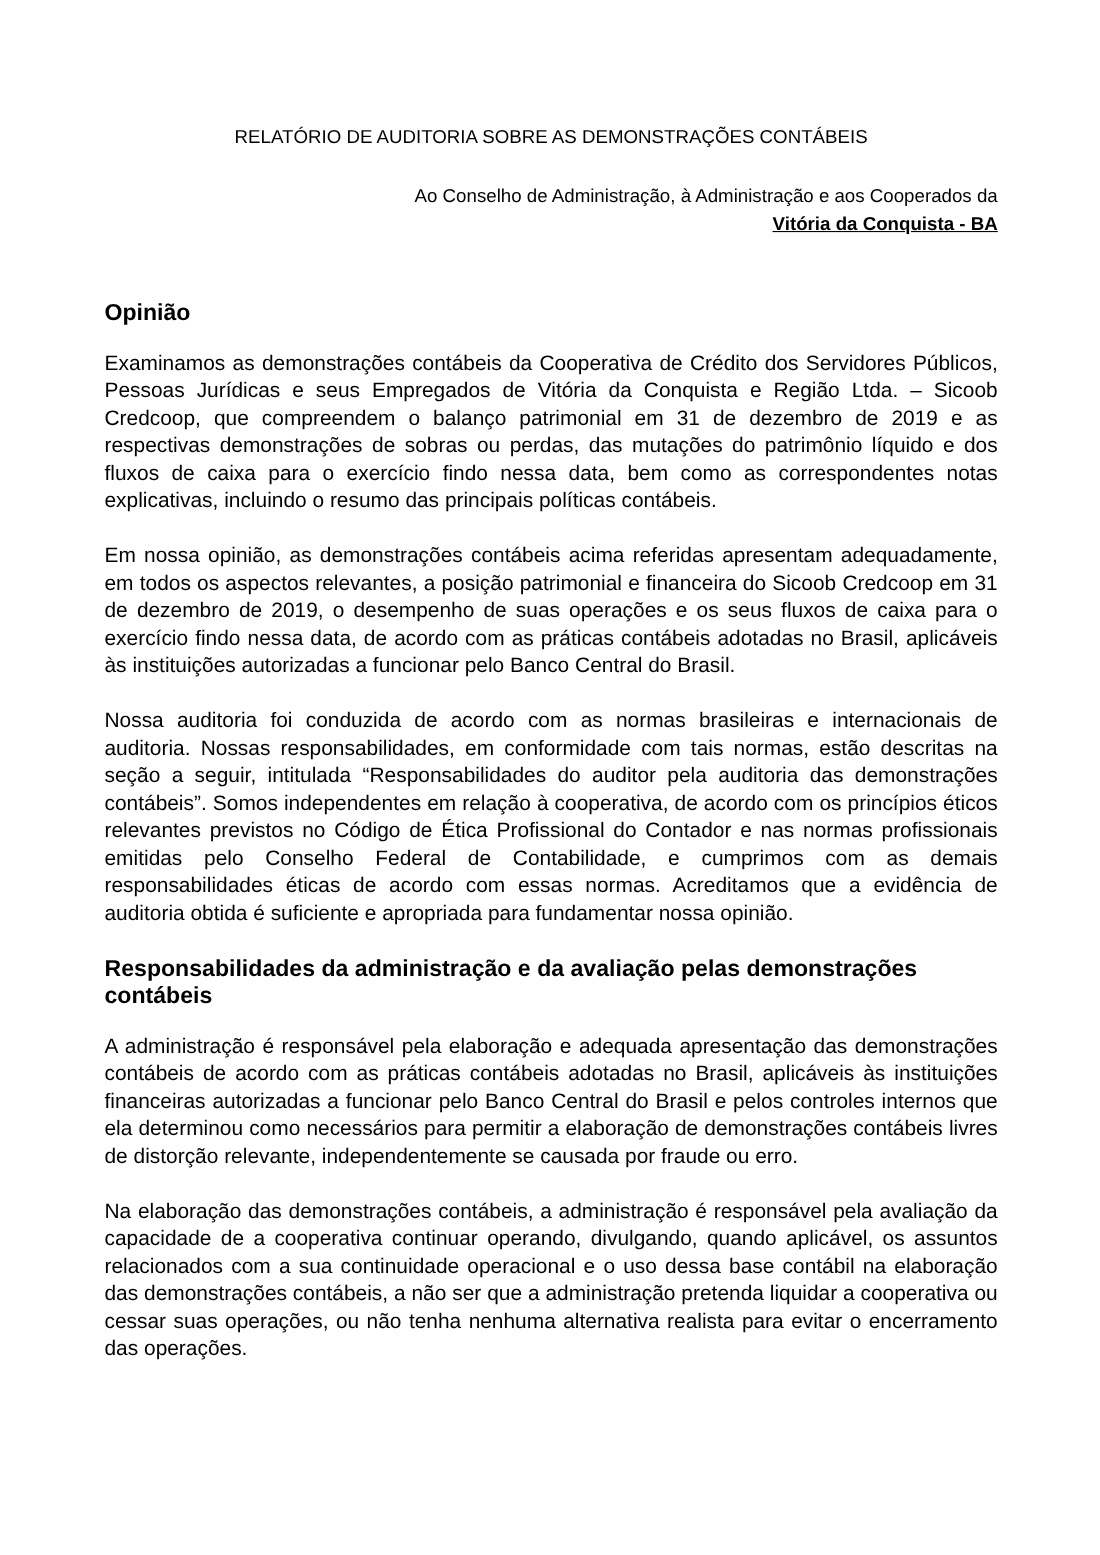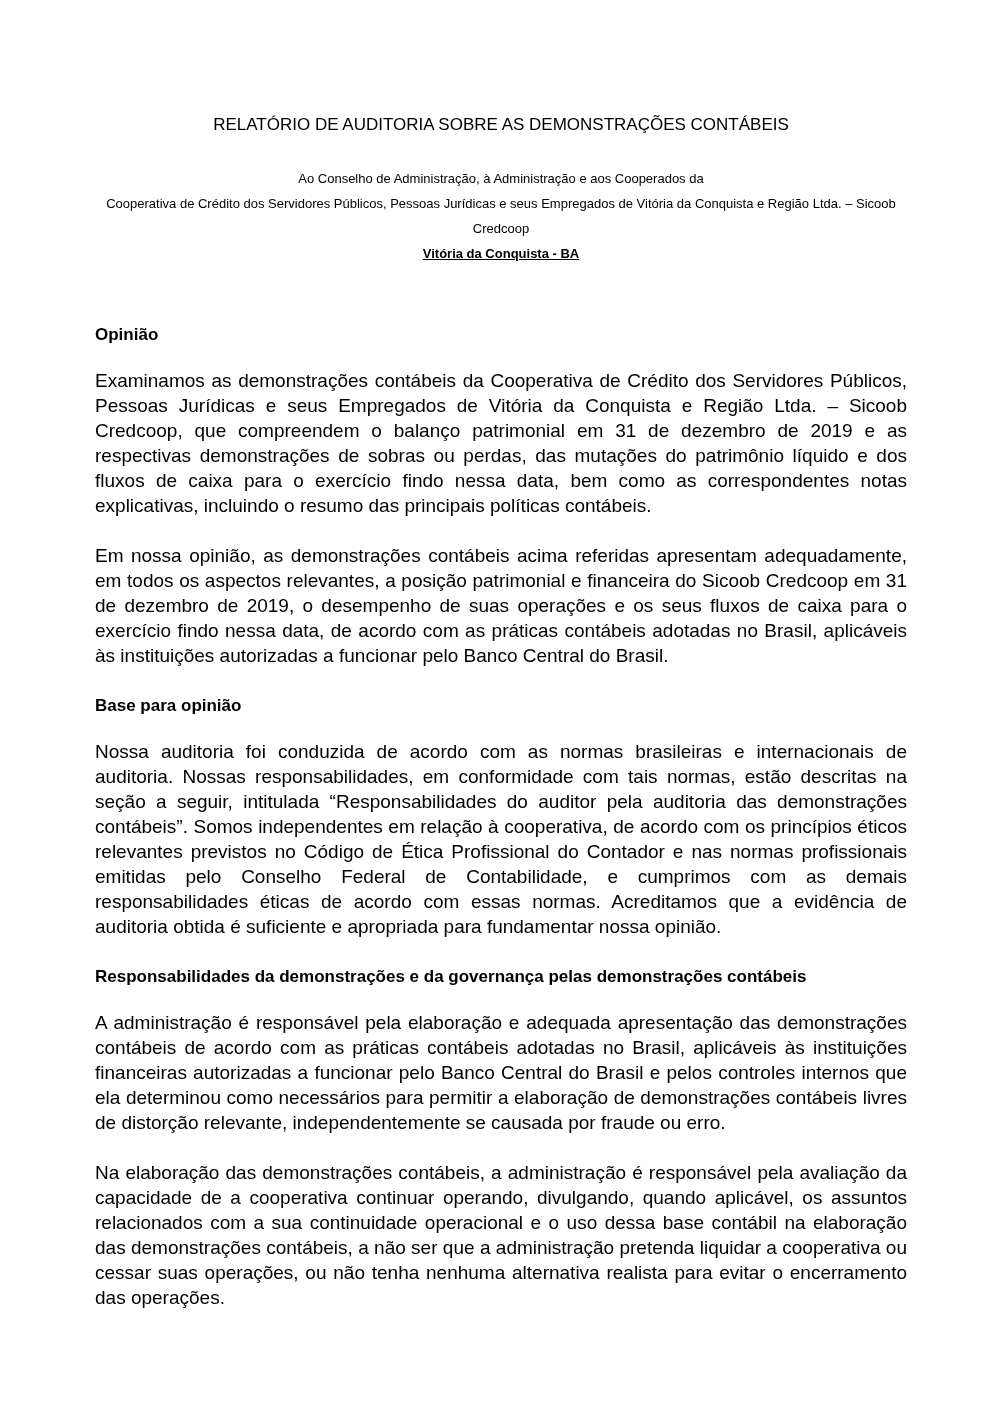--- a/index.html
+++ b/index.html
@@ -20,30 +20,30 @@
   }
   .doc-title {
     font-size: 17px;
     line-height: 25px;
     font-weight: 400;
     text-align: center;
     margin-bottom: 29px;
   }
   .addressee { margin-bottom: 56px; }
   .addressee .addr-line {
-    font-size: 13px;
+    font-size: 17px;
     line-height: 25px;
-    text-align: center;
+    text-align: right;
   }
   .addressee .addr-location {
     text-decoration: underline;
     font-weight: bold;
   }
   .section-heading {
-    font-size: 17px;
+    font-size: 21px;
     line-height: 25px;
     font-weight: 700;
     margin-top: 12px;
     margin-bottom: 21px;
   }
   .para {
     font-size: 19px;
     line-height: 25px;
     text-align: justify;
     margin-bottom: 25px;
@@ -51,34 +51,32 @@
 </style>
 </head>
 <body>
 
 <div class="page">
 
   <h1 class="doc-title">RELATÓRIO DE AUDITORIA SOBRE AS DEMONSTRAÇÕES CONTÁBEIS</h1>
 
   <div class="addressee">
     <p class="addr-line">Ao Conselho de Administração, à Administração e aos Cooperados da</p>
-    <p class="addr-line">Cooperativa de Crédito dos Servidores Públicos, Pessoas Jurídicas e seus Empregados de Vitória da Conquista e Região Ltda. – Sicoob Credcoop</p>
     <p class="addr-line addr-location">Vitória da Conquista - BA</p>
   </div>
 
   <section>
     <h2 class="section-heading">Opinião</h2>
     <p class="para">Examinamos as demonstrações contábeis da Cooperativa de Crédito dos Servidores Públicos, Pessoas Jurídicas e seus Empregados de Vitória da Conquista e Região Ltda. – Sicoob Credcoop, que compreendem o balanço patrimonial em 31 de dezembro de 2019 e as respectivas demonstrações de sobras ou perdas, das mutações do patrimônio líquido e dos fluxos de caixa para o exercício findo nessa data, bem como as correspondentes notas explicativas, incluindo o resumo das principais políticas contábeis.</p>
     <p class="para">Em nossa opinião, as demonstrações contábeis acima referidas apresentam adequadamente, em todos os aspectos relevantes, a posição patrimonial e financeira do Sicoob Credcoop em 31 de dezembro de 2019, o desempenho de suas operações e os seus fluxos de caixa para o exercício findo nessa data, de acordo com as práticas contábeis adotadas no Brasil, aplicáveis às instituições autorizadas a funcionar pelo Banco Central do Brasil.</p>
   </section>
 
   <section>
-    <h2 class="section-heading">Base para opinião</h2>
     <p class="para">Nossa auditoria foi conduzida de acordo com as normas brasileiras e internacionais de auditoria. Nossas responsabilidades, em conformidade com tais normas, estão descritas na seção a seguir, intitulada “Responsabilidades do auditor pela auditoria das demonstrações contábeis”. Somos independentes em relação à cooperativa, de acordo com os princípios éticos relevantes previstos no Código de Ética Profissional do Contador e nas normas profissionais emitidas pelo Conselho Federal de Contabilidade, e cumprimos com as demais responsabilidades éticas de acordo com essas normas. Acreditamos que a evidência de auditoria obtida é suficiente e apropriada para fundamentar nossa opinião.</p>
   </section>
 
   <section>
-    <h2 class="section-heading">Responsabilidades da demonstrações e da governança pelas demonstrações contábeis</h2>
+    <h2 class="section-heading">Responsabilidades da administração e da avaliação pelas demonstrações contábeis</h2>
     <p class="para">A administração é responsável pela elaboração e adequada apresentação das demonstrações contábeis de acordo com as práticas contábeis adotadas no Brasil, aplicáveis às instituições financeiras autorizadas a funcionar pelo Banco Central do Brasil e pelos controles internos que ela determinou como necessários para permitir a elaboração de demonstrações contábeis livres de distorção relevante, independentemente se causada por fraude ou erro.</p>
     <p class="para">Na elaboração das demonstrações contábeis, a administração é responsável pela avaliação da capacidade de a cooperativa continuar operando, divulgando, quando aplicável, os assuntos relacionados com a sua continuidade operacional e o uso dessa base contábil na elaboração das demonstrações contábeis, a não ser que a administração pretenda liquidar a cooperativa ou cessar suas operações, ou não tenha nenhuma alternativa realista para evitar o encerramento das operações.</p>
   </section>
 
 </div>
 
 </body></html>

